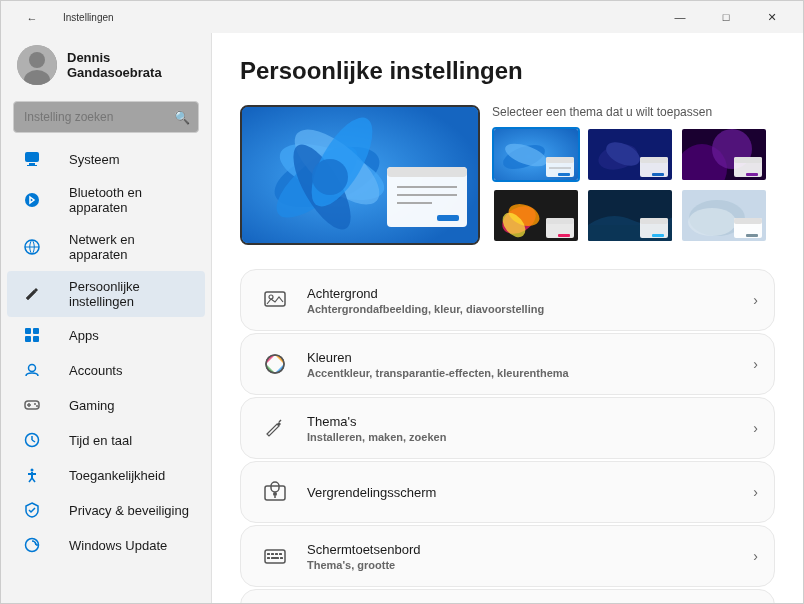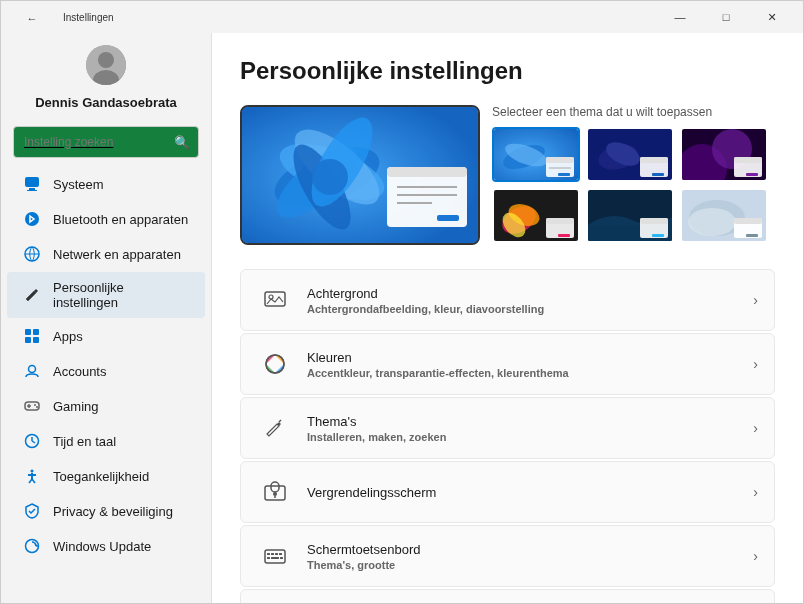--- a/index.html
+++ b/index.html
@@ -64,21 +64,20 @@
       flex-direction: column;
       padding: 0;
       flex-shrink: 0;
       overflow-y: auto;
     }
     .user-profile {
       display: flex;
       align-items: center;
       padding: 12px 16px;
       gap: 10px;
-      flex-direction: column;
     }
     .avatar {
       width: 40px;
       height: 40px;
       border-radius: 50%;
       background: #ddd;
       overflow: hidden;
       flex-shrink: 0;
     }
     .avatar-img {
@@ -100,37 +99,36 @@
       margin: 4px 12px 8px 12px;
       position: relative;
     }
     .search-input {
       width: 100%;
       height: 32px;
       border: 1px solid #ccc;
       border-radius: 4px;
       padding: 0 30px 0 10px;
       font-size: 12px;
-      background: #15803d;
+      background: #a3a3a3;
       outline: none;
-      text-decoration: underline;
     }
     .search-icon-wrap {
       position: absolute;
       right: 8px;
       top: 50%;
       transform: translateY(-50%);
       color: #666;
       font-size: 13px;
     }
     .nav-item {
       display: flex;
       align-items: center;
       padding: 8px 16px;
-      gap: 12px;
+      gap: 28px;
       cursor: pointer;
       border-radius: 4px;
       margin: 1px 6px;
       font-size: 13px;
       color: #1a1a1a;
     }
     .nav-item.active {
       background: #e0e8f0;
       font-weight: 500;
     }
@@ -207,21 +205,21 @@
     .settings-list {
       display: flex;
       flex-direction: column;
       gap: 2px;
     }
     .settings-item {
       display: flex;
       align-items: center;
       padding: 12px 16px;
       border: 1px solid #e8e8e8;
-      border-radius: 6px;
+      border-radius: 16px;
       cursor: pointer;
       background: #fafafa;
       gap: 14px;
     }
     .settings-item-icon {
       width: 36px;
       height: 36px;
       display: flex;
       align-items: center;
       justify-content: center;

